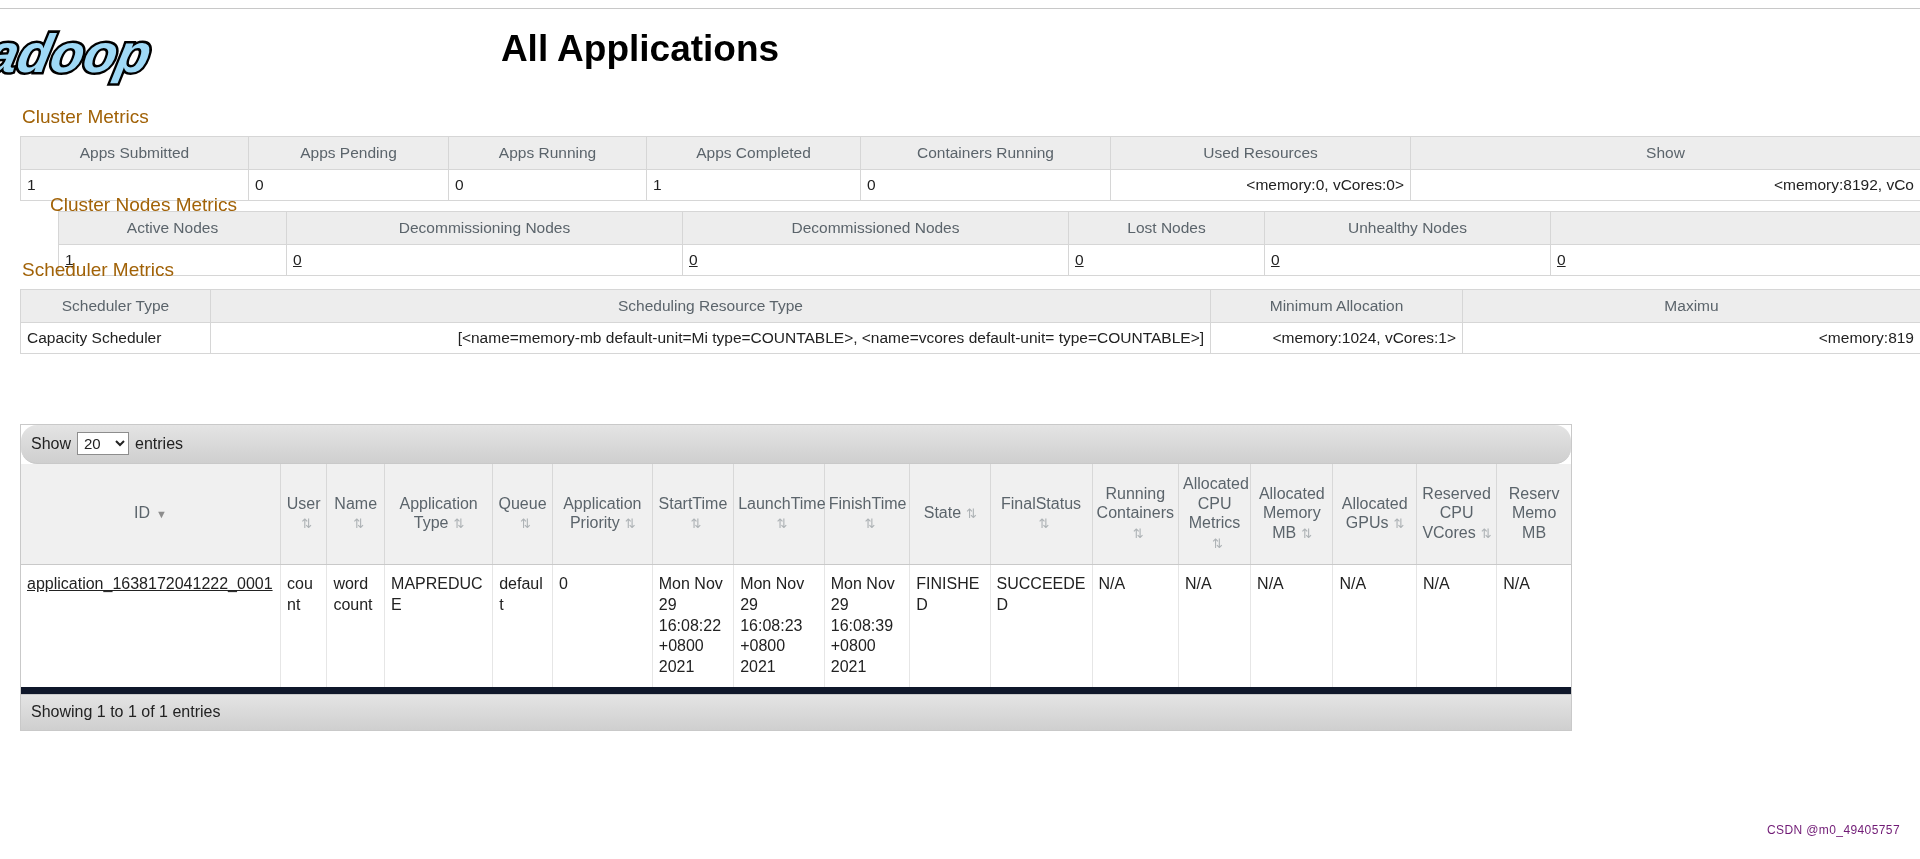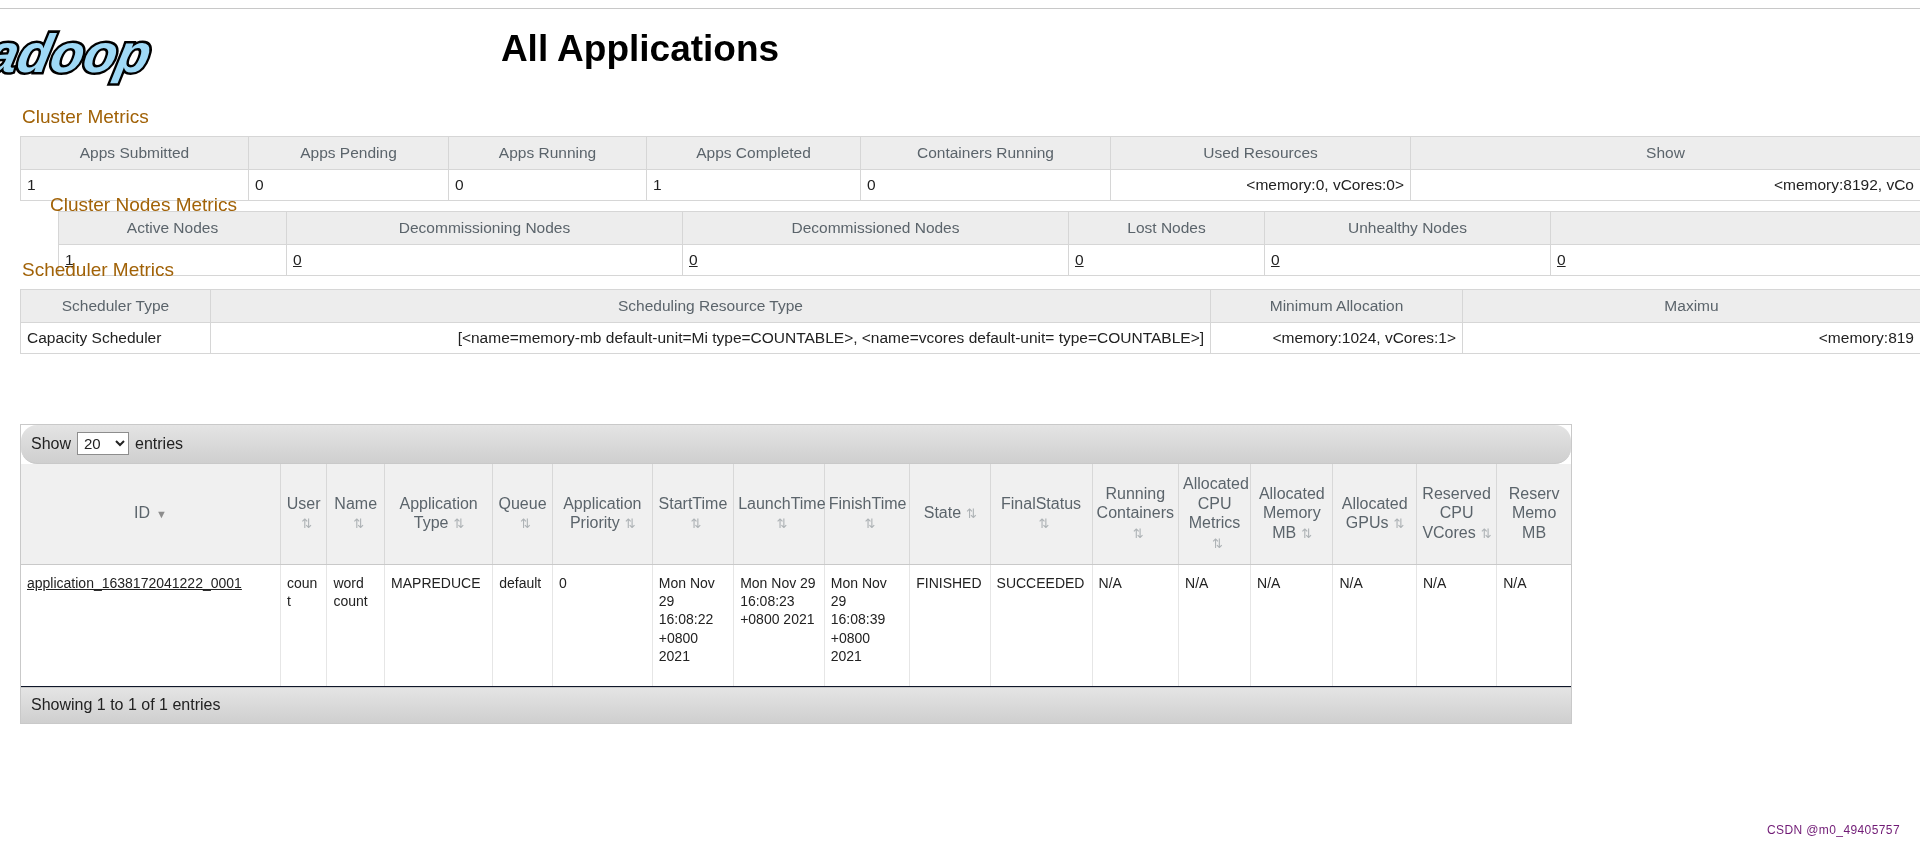--- a/index.html
+++ b/index.html
@@ -162,22 +162,22 @@
   .sort-desc {
     display: inline-block;
     margin-left: 6px;
     color: #8d8d8d;
     font-size: 11px;
     line-height: 1;
     vertical-align: middle;
   }
   table.apps tbody td {
     border-right: 1px solid #e6e6e6;
-    border-bottom: 1px solid #0f172a;
-    font-size: 14px;
+    border-bottom: 7px solid #0f172a;
+    font-size: 16px;
     color: #222;
     vertical-align: top;
     padding: 9px 6px 9px 6px;
     line-height: 1.3;
     word-wrap: break-word;
     background: #fff;
   }
   table.apps tbody td:last-child { border-right: none; }
   td.idcell {
     background: #f3f3f3;

